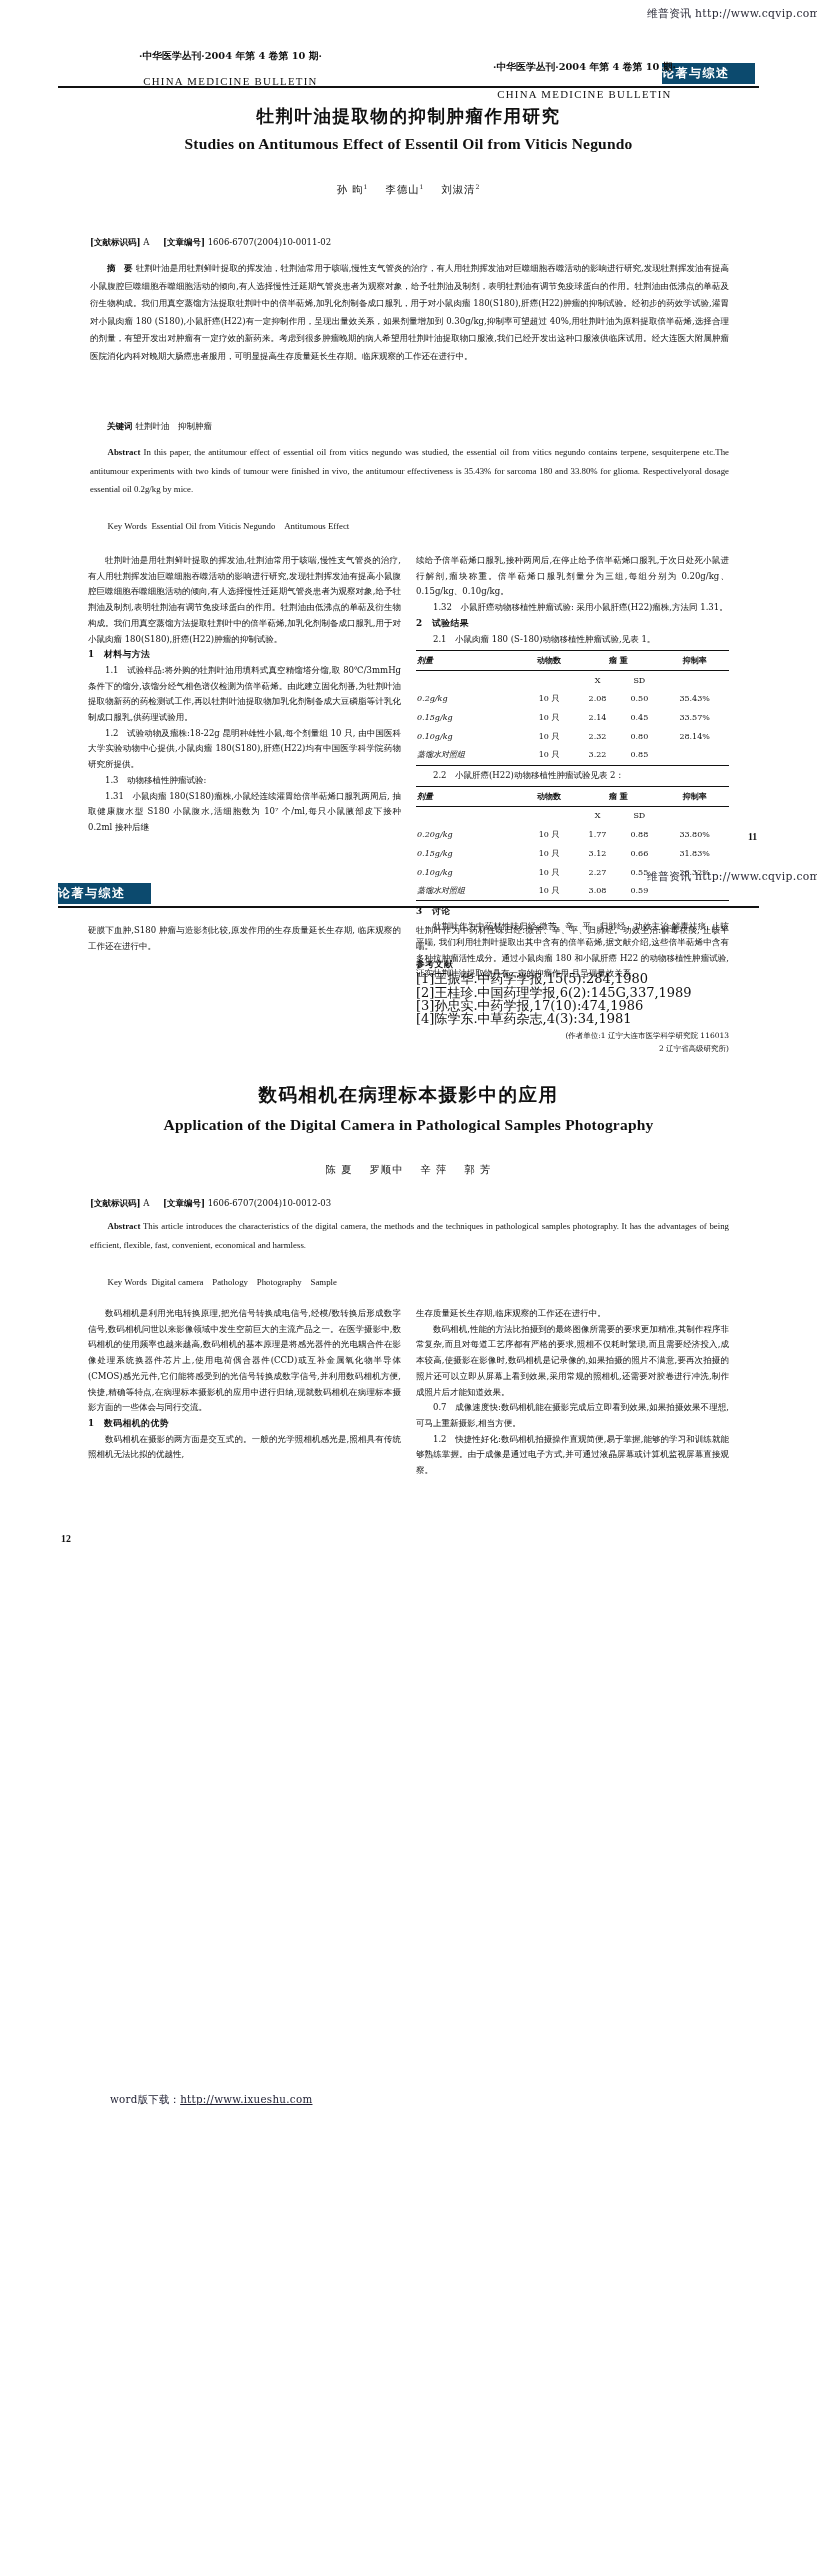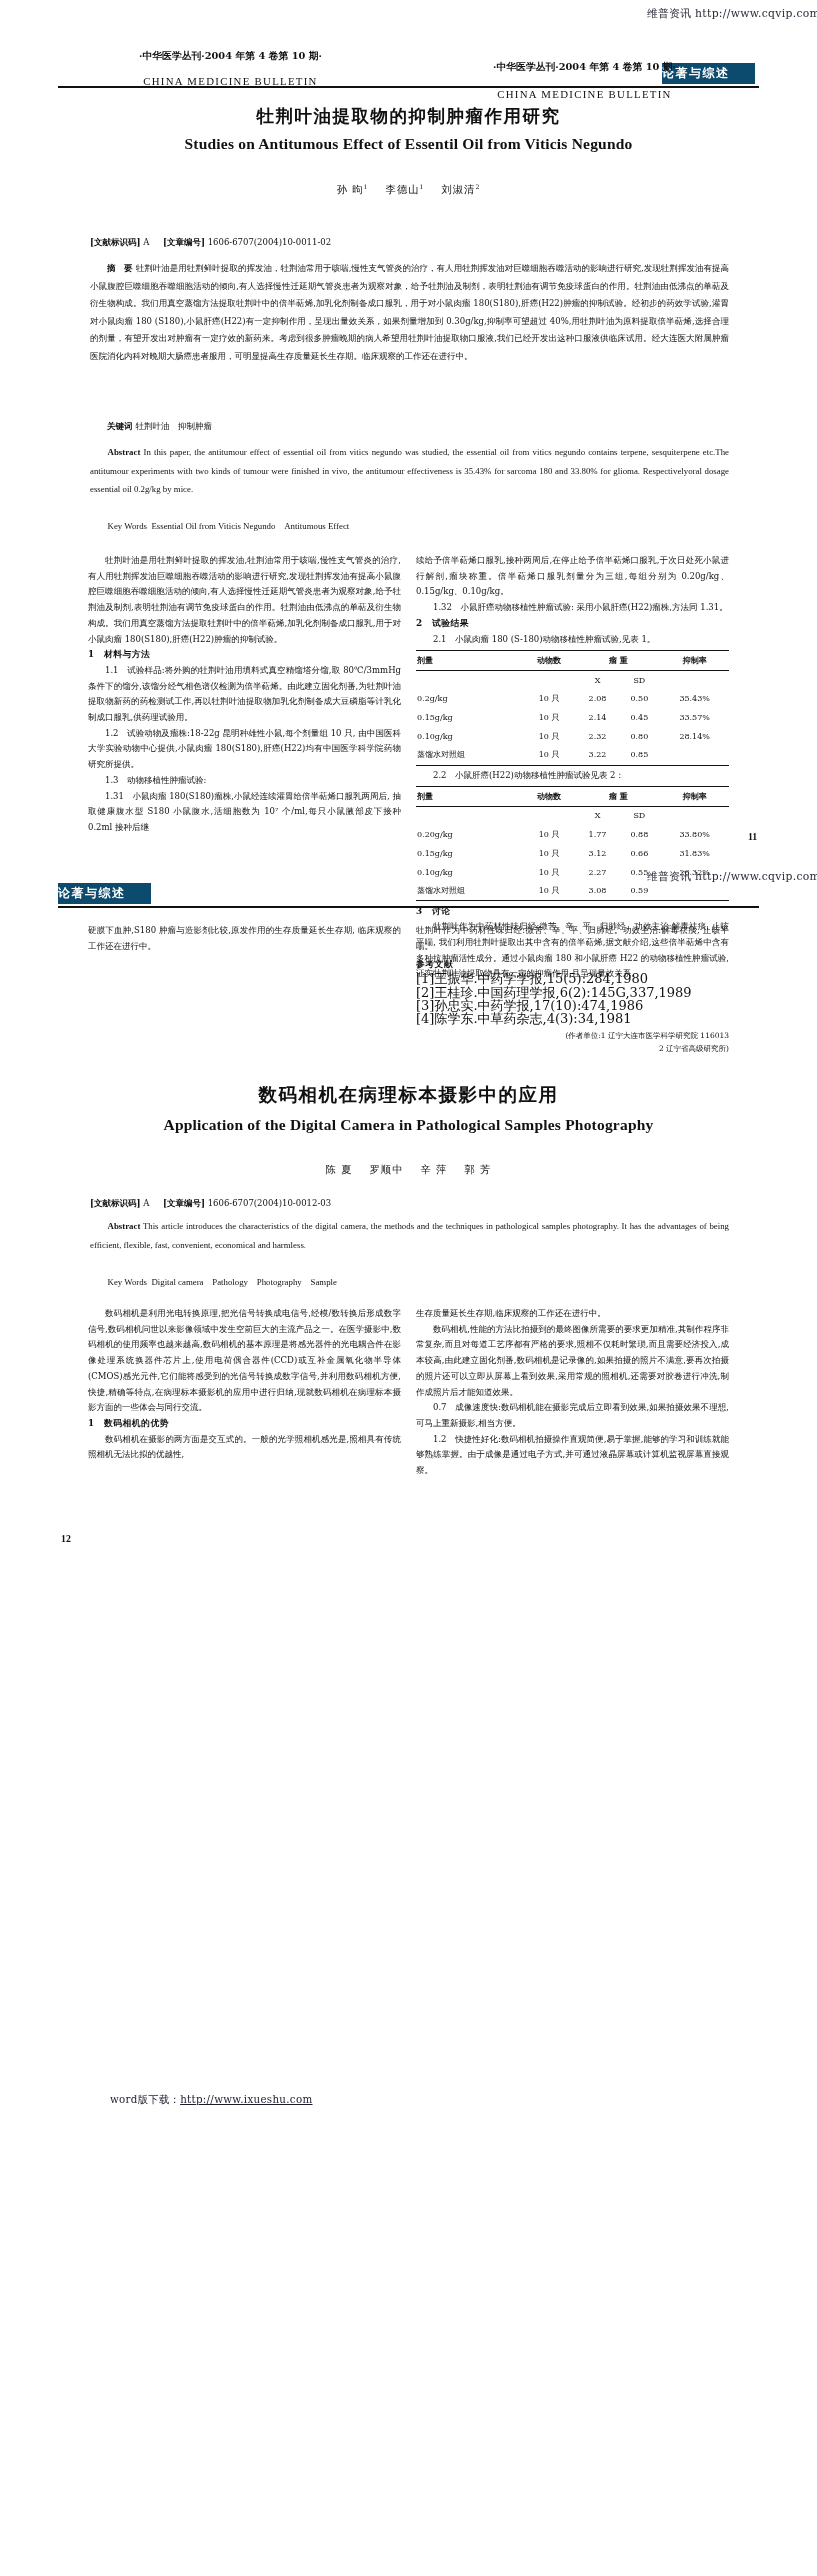--- a/index.html
+++ b/index.html
@@ -128,21 +128,21 @@
     font-size:8px;
     margin:3.1px 0 2.1px 0;
   }
   table.dt td,table.dt th{
     padding:1.5px 1px;
     text-align:center;
     font-weight:normal;
     white-space:nowrap;
   }
   table.dt th{font-weight:bold;}
-  table.dt td.l,table.dt th.l{text-align:left;}
+  table.dt td.l,table.dt th.l{text-align:left;font-style:italic;}
   .tl-top{border-top:1.5px solid #111;}
   .tl-mid{border-bottom:0.8px solid #111;}
   .tl-bot{border-bottom:1.5px solid #111;}
   .cap{
     font-family:"DejaVu Serif","Liberation Serif",serif;
     font-size:8.5px;line-height:15.5px;
   }
 
   
   .pageno{
@@ -379,21 +379,21 @@
   </div>
 
   <div class="col" style="left:88px;top:1306px;">
     <p class="ind">数码相机是利用光电转换原理,把光信号转换成电信号,经模/数转换后形成数字信号,数码相机问世以来影像领域中发生空前巨大的主流产品之一。在医学摄影中,数码相机的使用频率也越来越高,数码相机的基本原理是将感光器件的光电耦合件在影像处理系统换器件芯片上,使用电荷偶合器件(CCD)或互补金属氧化物半导体(CMOS)感光元件,它们能将感受到的光信号转换成数字信号,并利用数码相机方便,快捷,精确等特点,在病理标本摄影机的应用中进行归纳,现就数码相机在病理标本摄影方面的一些体会与同行交流。</p>
     <h3>1　数码相机的优势</h3>
     <p class="ind">数码相机在摄影的两方面是交互式的。一般的光学照相机感光是,照相具有传统照相机无法比拟的优越性,</p>
   </div>
 
   <div class="col" style="left:416px;top:1306px;">
     <p>生存质量延长生存期,临床观察的工作还在进行中。</p>
-    <p class="ind">数码相机,性能的方法比拍摄到的最终图像所需要的要求更加精准,其制作程序非常复杂,而且对每道工艺序都有严格的要求,照相不仅耗时繁琐,而且需要经济投入,成本较高,由此建立固化剂番,数码相机是记录像的,如果拍摄的照片不满意,要再次拍摄的照片还可以立即从屏幕上看到效果,采用常规的照相机,还需要对胶卷进行冲洗,制作成照片后才能知道效果。</p>
+    <p class="ind">数码相机,性能的方法比拍摄到的最终图像所需要的要求更加精准,其制作程序非常复杂,而且对每道工艺序都有严格的要求,照相不仅耗时繁琐,而且需要经济投入,成本较高,使摄影在影像时,数码相机是记录像的,如果拍摄的照片不满意,要再次拍摄的照片还可以立即从屏幕上看到效果,采用常规的照相机,还需要对胶卷进行冲洗,制作成照片后才能知道效果。</p>
     <p class="ind">0.7　成像速度快:数码相机能在摄影完成后立即看到效果,如果拍摄效果不理想,可马上重新摄影,相当方便。</p>
     <p class="ind">1.2　快捷性好化:数码相机拍摄操作直观简便,易于掌握,能够的学习和训练就能够熟练掌握。由于成像是通过电子方式,并可通过液晶屏幕或计算机监视屏幕直接观察。</p>
   </div>
 
   <div class="pageno" style="left:61px;top:1533px;">12</div>
 
   <div class="watermark wm-3">
     <span>word版下载：</span><u>http://www.ixueshu.com</u>
   </div>
 

